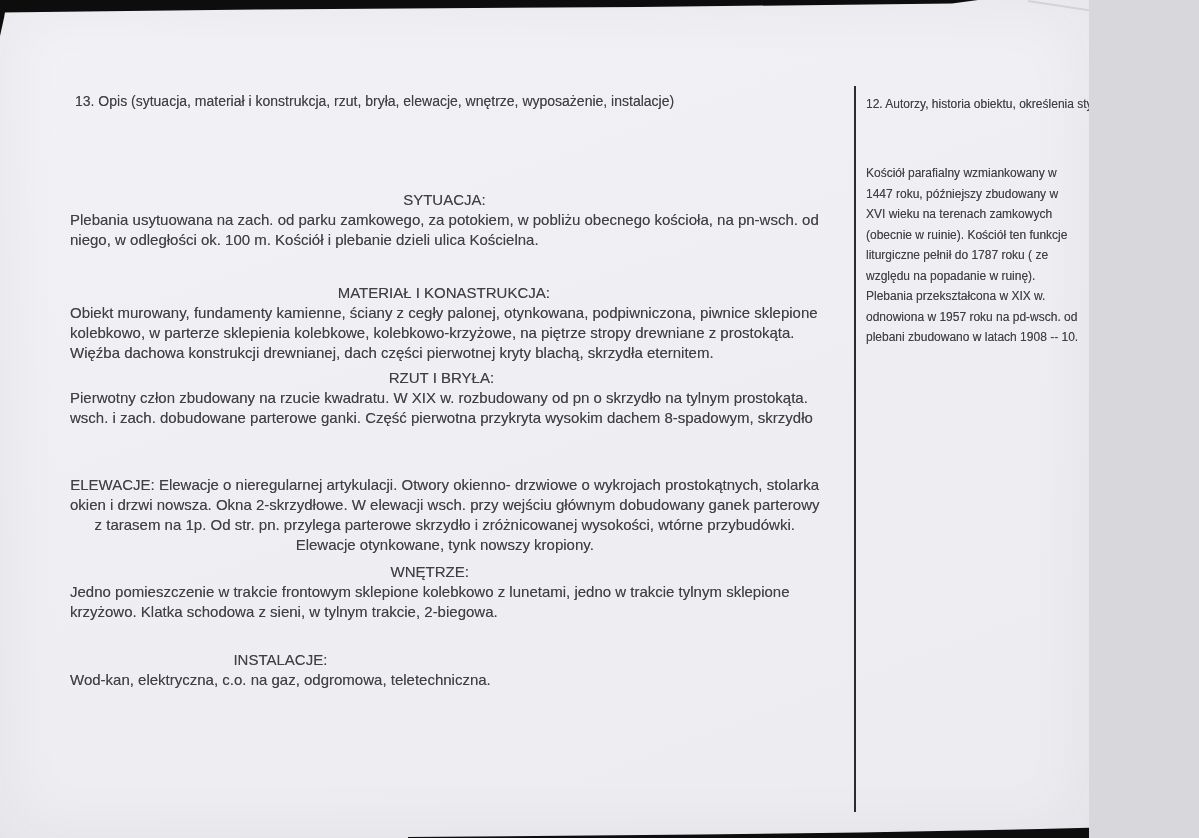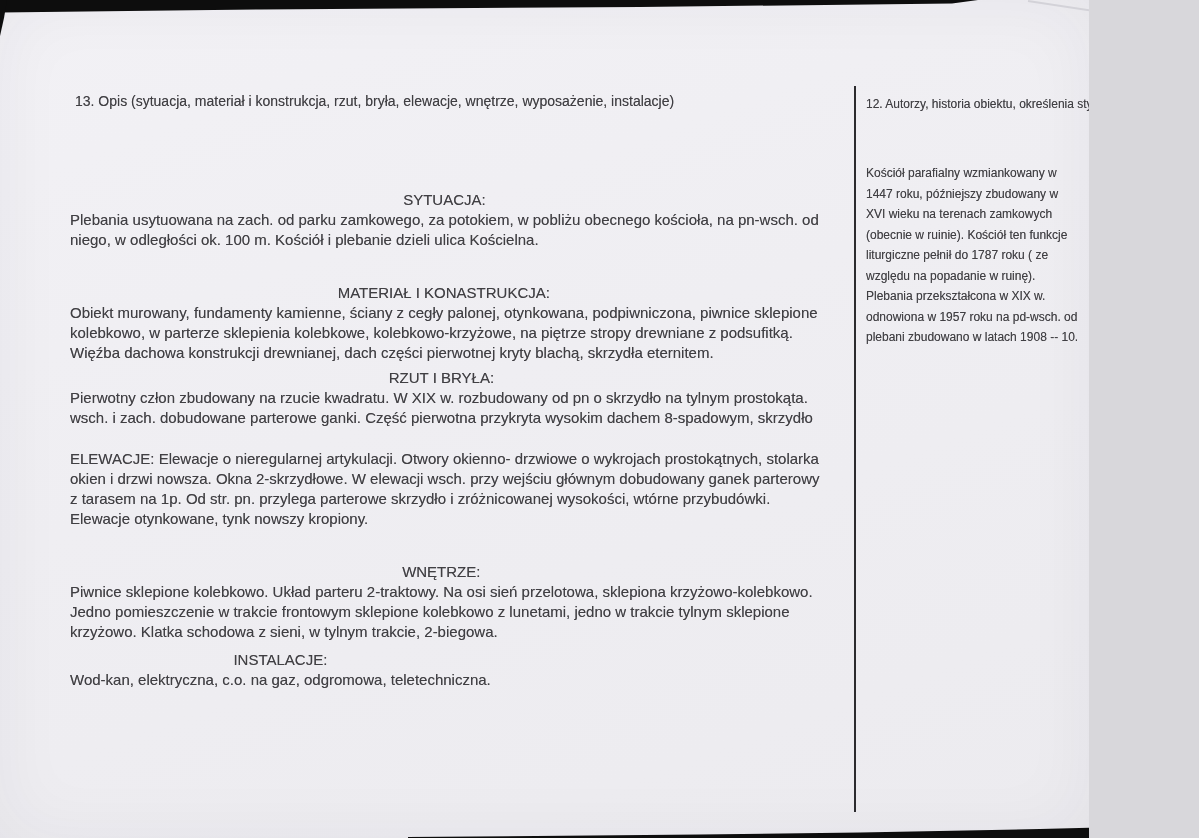--- a/index.html
+++ b/index.html
@@ -27,21 +27,21 @@
   .divider{
     position:absolute;left:854px;top:86px;
     width:2px;height:726px;background:#2c2b2e;
   }
   .sec{position:absolute;left:70px;font-size:15px;}
   .sec .sec-title{line-height:20px;white-space:nowrap;text-align:center;}
   .sec .line{line-height:20px;white-space:nowrap;}
   .sec-sytuacja{top:190px;}
   .sec-material{top:283px;}
   .sec-rzut{top:368px;}
-  .sec-elewacje{top:449px;}
+  .sec-elewacje{top:475px;text-align:center;}
   .sec-wnetrze{top:562px;}
   .sec-instalacje{top:650px;}
   .history{
     position:absolute;left:866px;top:163px;
     font-size:12px;
   }
   .history .line{line-height:20.5px;white-space:nowrap;}
   .artifacts{position:absolute;left:0;top:0;width:1199px;height:838px;pointer-events:none;}
 </style>
 </head>
@@ -63,40 +63,39 @@
 
   <div class="sec sec-sytuacja ink">
     <div class="sec-title">SYTUACJA:</div>
     <div class="line">Plebania usytuowana na zach. od parku zamkowego, za potokiem, w pobliżu obecnego kościoła, na pn-wsch. od</div>
     <div class="line">niego, w odległości ok. 100 m. Kościół i plebanie dzieli ulica Kościelna.</div>
   </div>
 
   <div class="sec sec-material ink">
     <div class="sec-title">MATERIAŁ I KONASTRUKCJA:</div>
     <div class="line">Obiekt murowany, fundamenty kamienne, ściany z cegły palonej, otynkowana, podpiwniczona, piwnice sklepione</div>
-    <div class="line">kolebkowo, w parterze sklepienia kolebkowe, kolebkowo-krzyżowe, na piętrze stropy drewniane z podsufitką.</div>
+    <div class="line">kolebkowo, w parterze sklepienia kolebkowe, kolebkowo-krzyżowe, na piętrze stropy drewniane z prostokąta.</div>
     <div class="line">Więźba dachowa konstrukcji drewnianej, dach części pierwotnej kryty blachą, skrzydła eternitem.</div>
   </div>
 
   <div class="sec sec-rzut ink">
     <div class="sec-title">RZUT I BRYŁA:</div>
     <div class="line">Pierwotny człon zbudowany na rzucie kwadratu. W XIX w. rozbudowany od pn o skrzydło na tylnym prostokąta.</div>
     <div class="line">wsch. i zach. dobudowane parterowe ganki. Część pierwotna przykryta wysokim dachem 8-spadowym, skrzydło</div>
   </div>
 
   <div class="sec sec-elewacje ink">
     <div class="line">ELEWACJE: Elewacje o nieregularnej artykulacji. Otwory okienno- drzwiowe o wykrojach prostokątnych, stolarka</div>
     <div class="line">okien i drzwi nowsza. Okna 2-skrzydłowe. W elewacji wsch. przy wejściu głównym dobudowany ganek parterowy</div>
     <div class="line">z tarasem na 1p. Od str. pn. przylega parterowe skrzydło i zróżnicowanej wysokości, wtórne przybudówki.</div>
     <div class="line">Elewacje otynkowane, tynk nowszy kropiony.</div>
   </div>
 
   <div class="sec sec-wnetrze ink">
     <div class="sec-title">WNĘTRZE:</div>
-    <div class="line">Piwnice sklepione kolebkowo. Układ parteru 2-traktowy. Na osi sień przelotowa, sklepiona krzyżowo-kolebkowo.</div>
     <div class="line">Jedno pomieszczenie w trakcie frontowym sklepione kolebkowo z lunetami, jedno w trakcie tylnym sklepione</div>
     <div class="line">krzyżowo. Klatka schodowa z sieni, w tylnym trakcie, 2-biegowa.</div>
   </div>
 
   <div class="sec sec-instalacje ink">
     <div class="sec-title">INSTALACJE:</div>
     <div class="line">Wod-kan, elektryczna, c.o. na gaz, odgromowa, teletechniczna.</div>
   </div>
 
   <div class="history ink">

